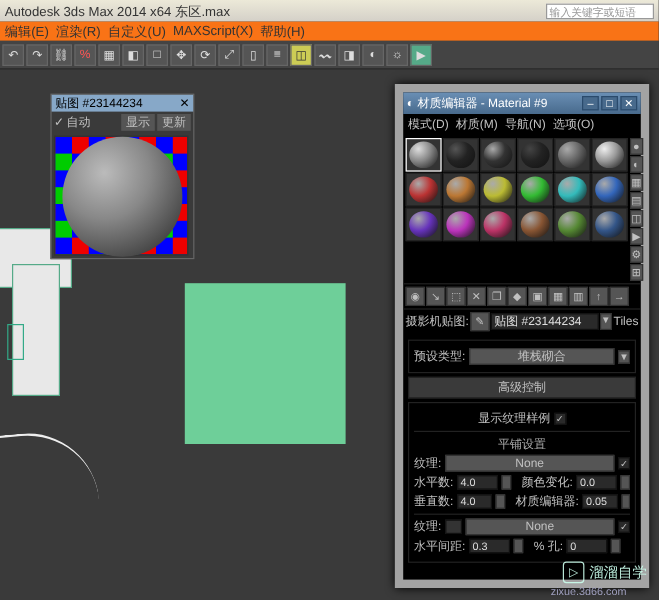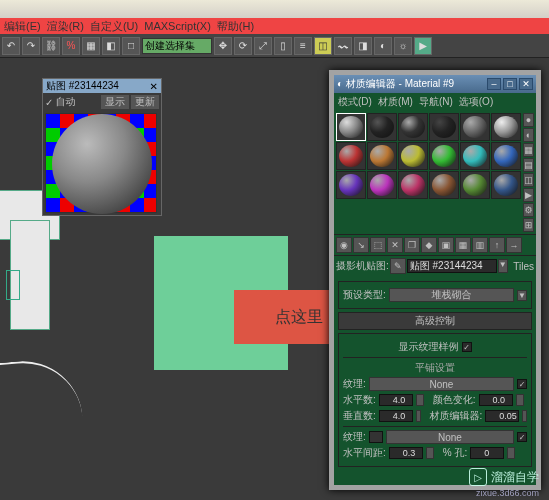--- a/index.html
+++ b/index.html
@@ -1,20 +1,20 @@
 <!DOCTYPE html>
 <html><head>
 <meta charset="utf-8">
 <style>
 * { margin: 0; padding: 0; box-sizing: border-box; font-family: "Microsoft YaHei", sans-serif; }
 body { background: #3a3a3a; width: 549px; height: 500px; overflow: hidden; position: relative; font-size: 11px; color: #c0c0c0; }
 .titlebar { background: linear-gradient(#ece9d8, #d4d0c8); height: 18px; display: flex; align-items: center; padding: 0 4px; color: #333; font-size: 11px; }
 .titlebar .title { flex: 1; text-align: center; }
 .titlebar .search { background: #fff; border: 1px solid #999; width: 90px; height: 13px; font-size: 9px; color: #999; padding: 0 2px; }
-.menubar { background: #ef4444; height: 16px; display: flex; align-items: center; padding: 0 4px; gap: 6px; color: #333; font-size: 11px; }
+.menubar { background: #f97316; height: 16px; display: flex; align-items: center; padding: 0 4px; gap: 6px; color: #333; font-size: 11px; }
 .menubar span { cursor: default; }
 .toolbar { background: #444; height: 24px; border-bottom: 1px solid #222; display: flex; align-items: center; padding: 0 2px; gap: 2px; }
 .tbtn { width: 18px; height: 18px; background: #555; border: 1px solid #666; display: inline-flex; align-items: center; justify-content: center; font-size: 10px; color: #ddd; }
 .tbtn.green { background: #5a8; }
 .tbtn.yellow { background: #cc5; color: #333; }
 .tbtn.red { color: #f55; }
 .toolbar .dropdown { background: #6a6; border: 1px solid #333; width: 70px; height: 16px; font-size: 10px; display: flex; align-items: center; padding: 0 2px; color: #000; }
 .viewport { position: absolute; top: 58px; left: 0; right: 0; bottom: 0; background: #3a3a3a; }
 .panel-sphere { position: absolute; top: 78px; left: 42px; width: 120px; height: 138px; background: #3a3a3a; border: 1px solid #666; }
 .panel-sphere .pt { background: #87a8c8; height: 14px; font-size: 10px; color: #000; display: flex; align-items: center; justify-content: space-between; padding: 0 3px; }
@@ -22,74 +22,75 @@
 .panel-sphere .thumb { margin: 2px; width: 112px; height: 100px; border: 1px solid #333; background: repeating-conic-gradient(#e00 0 25%, #00f 25% 50%, #0c0 50% 75%, #00f 75% 100%); background-size: 28px 28px; position: relative; }
 .panel-sphere .thumb::after { content: ""; position: absolute; left: 6px; top: 0px; width: 100px; height: 100px; border-radius: 50%; background: radial-gradient(circle at 35% 30%, #bbb 0%, #888 40%, #444 80%, #222 100%); }
 .shapes { position: absolute; left: -10px; top: 190px; width: 130px; height: 160px; }
 .shapes .s1 { position: absolute; left: 20px; top: 30px; width: 40px; height: 110px; border: 1px solid #5a8; background: #e8e8e8; }
 .shapes .s2 { position: absolute; left: 0px; top: 0px; width: 70px; height: 50px; border: 1px solid #5a8; background: #e8e8e8; }
 .curve { position: absolute; left: -10px; top: 360px; width: 90px; height: 60px; border-top: 2px solid #eee; border-radius: 0 90px 0 0; transform: rotate(-5deg); }
 .green-rect { position: absolute; left: 154px; top: 236px; width: 134px; height: 134px; background: #6ecf99; }
 .arrow { position: absolute; left: 234px; top: 290px; width: 190px; height: 54px; }
 .arrow .body { background: #d54; width: 130px; height: 54px; display: flex; align-items: center; justify-content: center; color: #333; font-size: 16px; }
 .arrow .head { position: absolute; left: 130px; top: -18px; width: 0; height: 0; border-left: 60px solid #d54; border-top: 45px solid transparent; border-bottom: 45px solid transparent; }
-.mat-editor { position: absolute; top: 70px; right: 8px; width: 212px; height: 420px; background: #14532d; border: 5px solid #a3a3a3; box-shadow: 0 0 8px #000; }
+.mat-editor { position: absolute; top: 70px; right: 8px; width: 212px; height: 420px; background: #000000; border: 7px solid #a3a3a3; box-shadow: 0 0 8px #000; }
 .mat-editor .wt { background: linear-gradient(#6a8fb5, #486a8c); height: 18px; display: flex; align-items: center; justify-content: space-between; padding: 0 3px; font-size: 10px; color: #fff; }
 .mat-editor .wt .wbtns { display: flex; gap: 2px; }
 .mat-editor .wt .wb { width: 14px; height: 12px; background: #486a8c; border: 1px solid #2a4a6c; display: flex; align-items: center; justify-content: center; font-size: 9px; color: #fff; }
 .mat-editor .mmenu { display: flex; gap: 6px; padding: 2px 4px; font-size: 10px; }
 .mat-editor .swatches { display: flex; padding: 2px; }
 .mat-editor .swgrid { display: grid; grid-template-columns: repeat(6, 30px); grid-auto-rows: 28px; gap: 1px; flex: 1; }
 .mat-editor .sw { border: 1px solid #222; background: #333; position: relative; }
 .mat-editor .sw::after { content: ""; position: absolute; inset: 2px; border-radius: 50%; background: radial-gradient(circle at 32% 28%, var(--hi, #aaa) 0%, var(--c, #666) 45%, #111 100%); }
 .mat-editor .swside { width: 18px; display: flex; flex-direction: column; gap: 1px; margin-left: 2px; }
 .mat-editor .swside .sb { height: 14px; background: #555; border: 1px solid #333; font-size: 9px; display: flex; align-items: center; justify-content: center; }
 .mat-editor .toolrow { display: flex; gap: 1px; padding: 2px; border-top: 1px solid #222; border-bottom: 1px solid #222; }
 .mat-editor .tb { width: 16px; height: 16px; background: #555; border: 1px solid #333; font-size: 9px; display: flex; align-items: center; justify-content: center; }
 .mat-editor .namerow { display: flex; align-items: center; gap: 1px; padding: 2px; font-size: 10px; }
 .mat-editor .namerow input { background: #2a2a2a; border: 1px solid #111; color: #ddd; font-size: 10px; width: 90px; height: 14px; padding: 0 2px; }
 .mat-editor .params { padding: 2px 4px; font-size: 10px; overflow: hidden; }
 .mat-editor .section { border: 1px solid #222; margin: 3px 0; padding: 4px; }
 .mat-editor .section-t { text-align: center; font-size: 10px; margin: 2px 0 4px; color: #ddd; }
 .mat-editor .row { display: flex; align-items: center; gap: 3px; margin: 2px 0; font-size: 10px; }
 .mat-editor .row .lbl { flex: 0 0 auto; }
-.mat-editor .row .spn { background: #2a2a2a; border: 1px solid #111; color: #ddd; width: 34px; height: 12px; font-size: 9px; padding: 0 13px; display: inline-flex; align-items: center; }
+.mat-editor .row .spn { background: #2a2a2a; border: 1px solid #111; color: #ddd; width: 34px; height: 12px; font-size: 9px; padding: 0 2px; display: inline-flex; align-items: center; }
 .mat-editor .row .spnbtn { width: 8px; height: 12px; background: #555; border: 1px solid #333; }
 .mat-editor .cbox { width: 10px; height: 10px; border: 1px solid #111; background: #2a2a2a; display: inline-flex; align-items: center; justify-content: center; font-size: 8px; }
 .mat-editor .nonebtn { background: #555; border: 1px solid #333; flex: 1; height: 14px; font-size: 10px; display: flex; align-items: center; justify-content: center; }
 .mat-editor .rollhead { text-align: center; background: #3a3a3a; border: 1px solid #222; padding: 1px; font-size: 10px; }
 .watermark { position: absolute; right: 10px; bottom: 14px; display: flex; align-items: center; gap: 4px; color: #cfe; font-size: 12px; opacity: .9; }
 .watermark .ico { width: 18px; height: 18px; border: 1px solid #cfe; border-radius: 3px; display: flex; align-items: center; justify-content: center; font-size: 10px; }
-.watermark .url { position: absolute; right: 0; bottom: -12px; font-size: 9px; color: #aac; }
+.watermark .url { position: absolute; right: 17px; bottom: -12px; font-size: 9px; color: #aac; }
 .blue-outline { position: absolute; border: 1px solid #3a8; background: transparent; }
 </style>
 </head>
 <body>
 
 <div class="titlebar">
+  <span>Autodesk 3ds Max 2014 x64   东区.max</span>
   <span class="title"></span>
+  <span class="search">输入关键字或短语</span>
 </div>
 
 <div class="menubar">
   <span>编辑(E)</span>
   <span>渲染(R)</span>
   <span>自定义(U)</span>
   <span>MAXScript(X)</span>
   <span>帮助(H)</span>
 </div>
 
 <div class="toolbar">
   <span class="tbtn">↶</span>
   <span class="tbtn">↷</span>
   <span class="tbtn">⛓</span>
   <span class="tbtn red">%</span>
   <span class="tbtn">▦</span>
   <span class="tbtn">◧</span>
   <span class="tbtn">□</span>
-  <span class="dropdown">创建选择集</span>
   <span class="tbtn">✥</span>
   <span class="tbtn">⟳</span>
   <span class="tbtn">⤢</span>
   <span class="tbtn">▯</span>
   <span class="tbtn">≡</span>
   <span class="tbtn yellow">◫</span>
   <span class="tbtn">〰</span>
   <span class="tbtn">◨</span>
   <span class="tbtn">◐</span>
   <span class="tbtn">☼</span>
@@ -115,23 +116,20 @@
     <span>自动</span>
     <span style="margin-left:auto;background:#555;padding:0 4px">显示</span>
     <span style="background:#555;padding:0 4px">更新</span>
   </div>
   <div class="thumb"></div>
 </div>
 
 <div class="green-rect"></div>
 
 <div class="arrow">
-  <div class="body">
-      <span>点这里</span>
-    </div>
   <div class="head"></div>
 </div>
 
 <div class="mat-editor">
   <div class="wt">
     <span>◐ <span>材质编辑器 - Material #9</span></span>
     <span class="wbtns">
       <span class="wb">–</span>
       <span class="wb">□</span>
       <span class="wb">✕</span>

